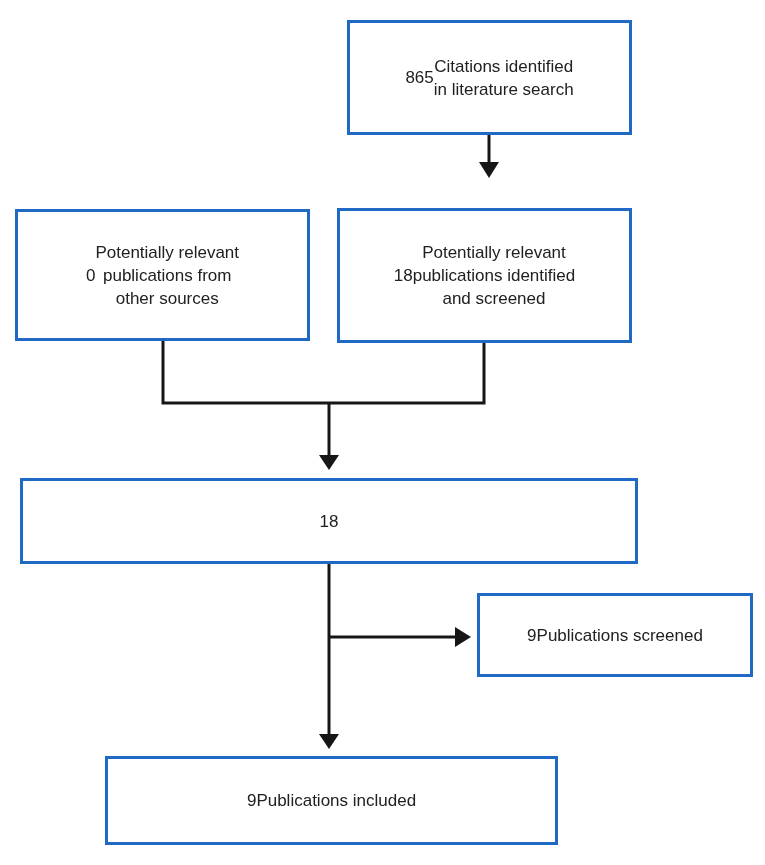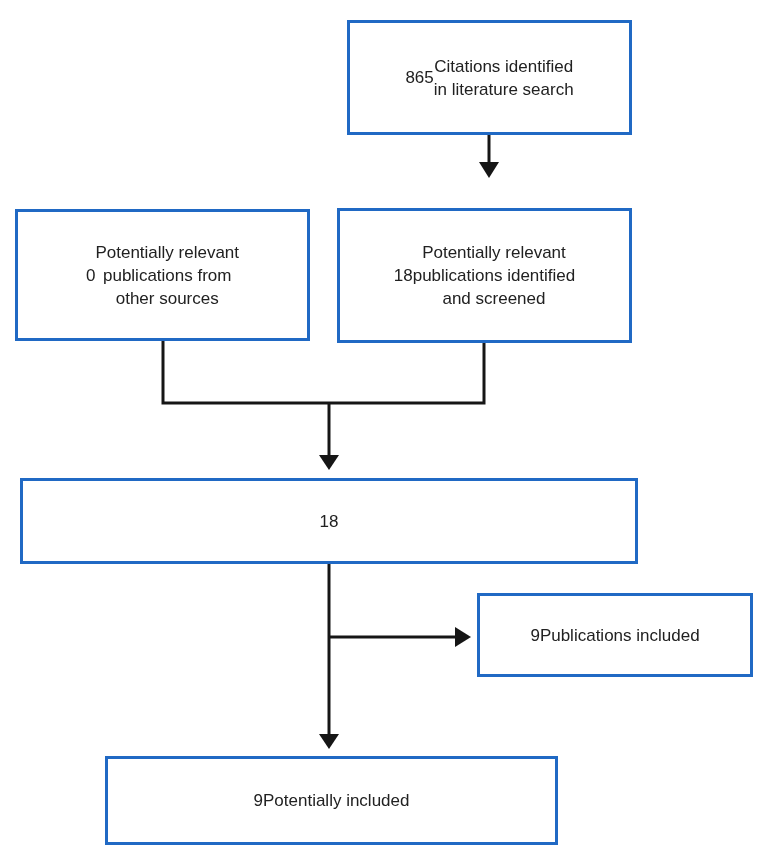--- a/index.html
+++ b/index.html
@@ -89,21 +89,21 @@
 publications identified
 and screened</span>
   </div>
 
   <div class="fbox" style="left:20px;top:478px;width:618px;height:86px;">
     <span class="value">18</span>
   </div>
 
   <div class="fbox" style="left:477px;top:593px;width:276px;height:84px;">
     <span class="value">9</span>
-    <span class="label">Publications included</span>
+    <span class="label">Publications screened</span>
   </div>
 
   <div class="fbox" style="left:105px;top:756px;width:453px;height:89px;">
     <span class="value">9</span>
-    <span class="label">Potentially included</span>
+    <span class="label">Publications included</span>
   </div>
 
 </div>
 
 </body></html>

